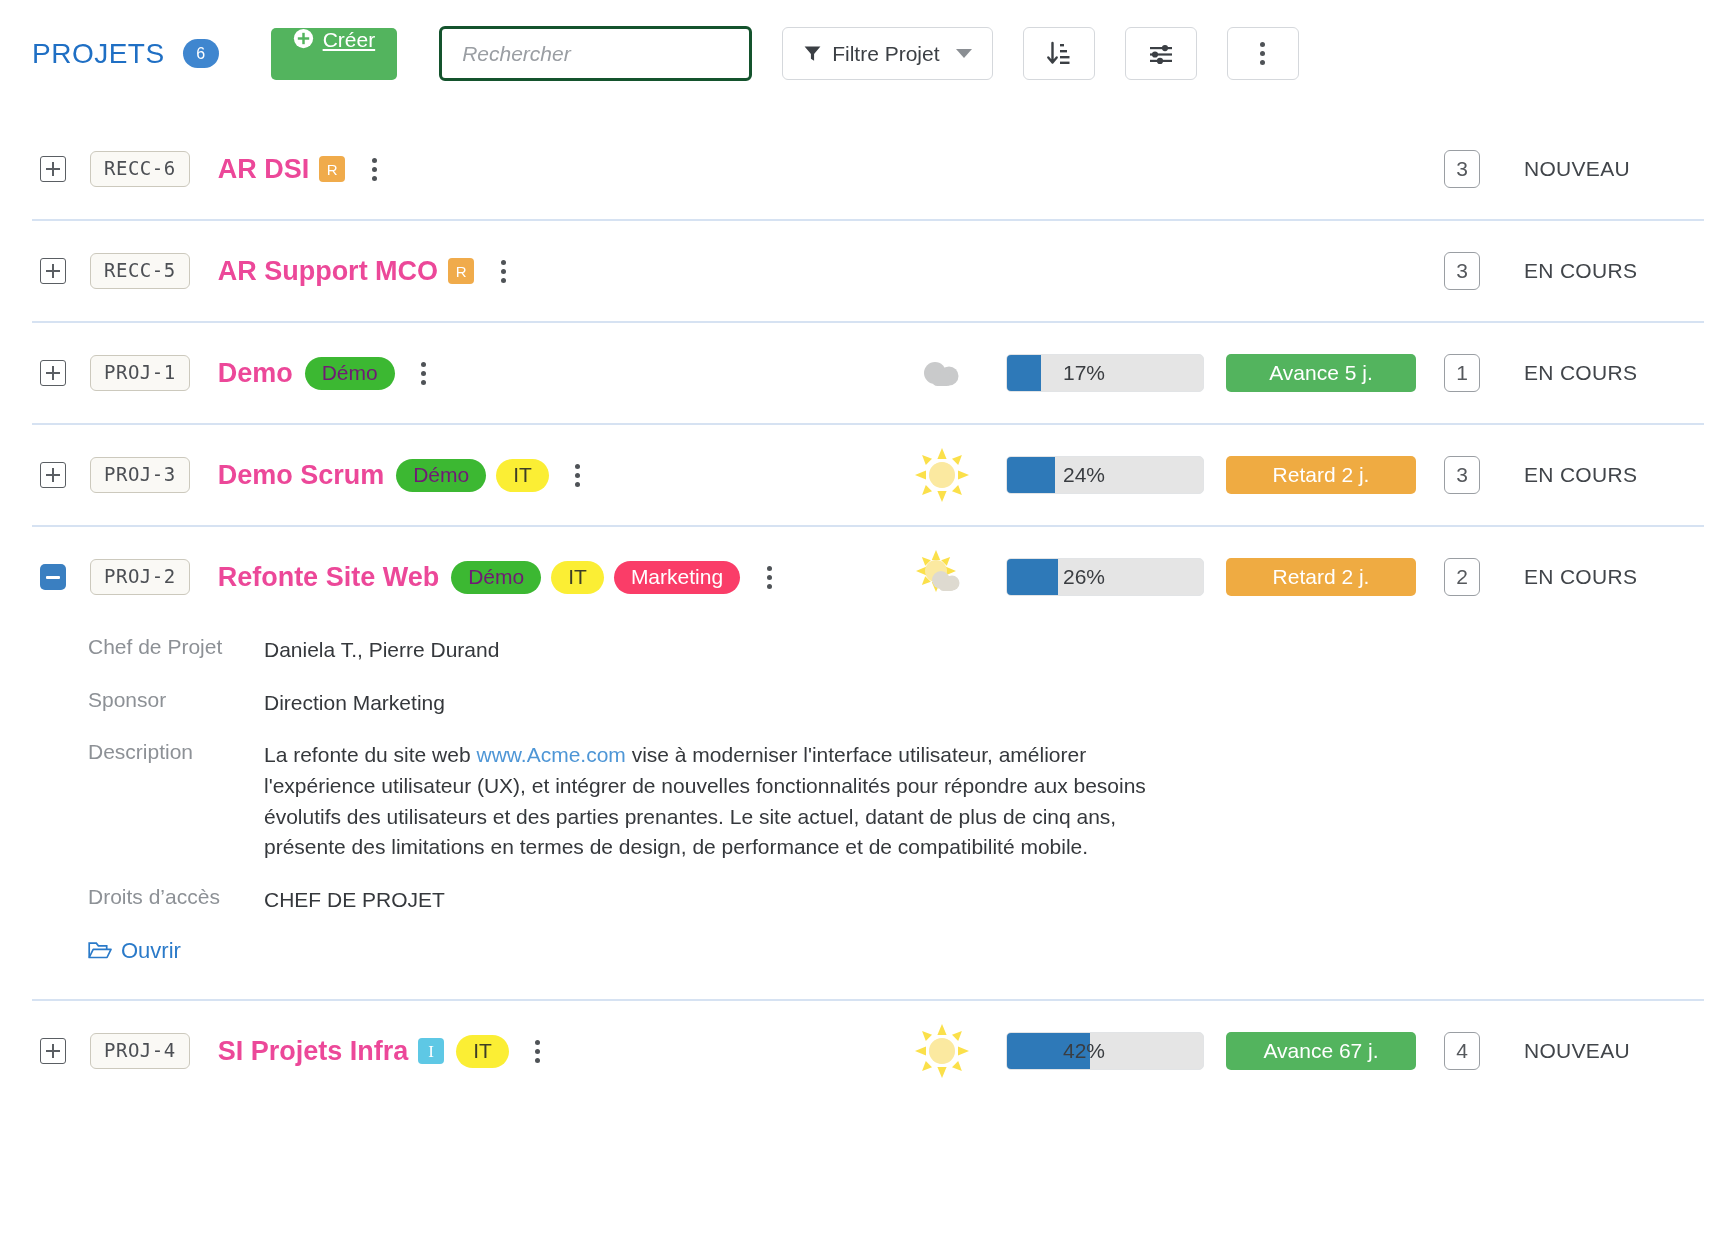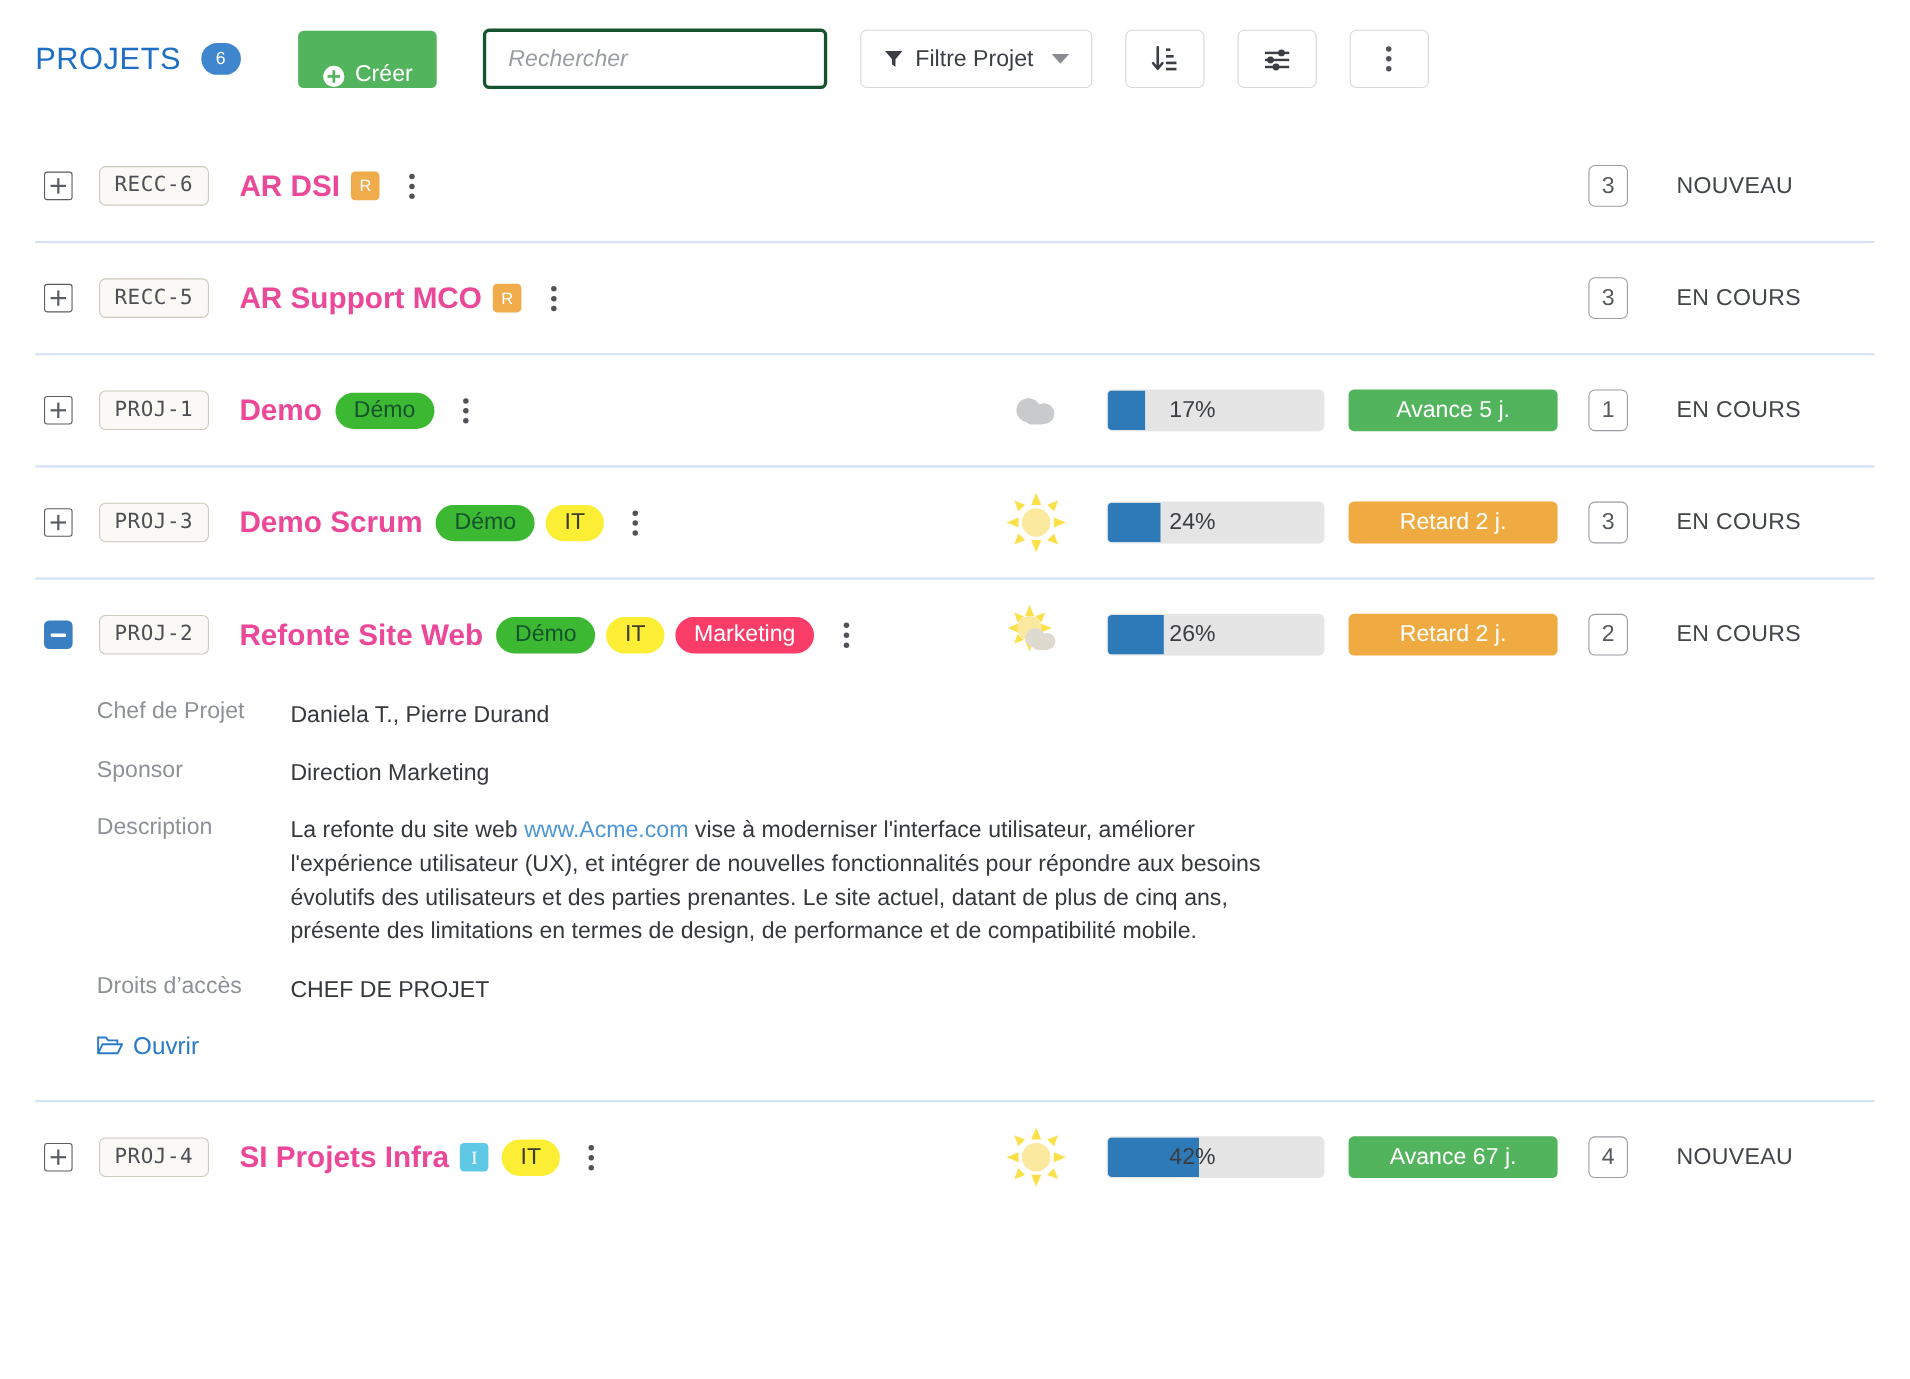--- a/index.html
+++ b/index.html
@@ -47,24 +47,25 @@
   .btn-create {
     margin-left: 52px;
     background: #53b45e;
     border: none;
     border-radius: 5px;
     color: #fff;
     height: 52px;
     padding: 0 22px;
     font-size: 21px;
     display: inline-flex;
-    align-items: flex-end;
+    align-items: flex-start;
     gap: 9px;
     cursor: pointer;
     font-family: inherit;
+    text-decoration: underline;
   }
   .search-box {
     margin-left: 42px;
     width: 313px;
     height: 55px;
     border: 3px solid #14532d;
     border-radius: 6px;
     background: #fff;
     padding: 0 20px;
     font-size: 21px;
@@ -179,21 +180,21 @@
     white-space: nowrap;
   }
   .tags { display: flex; align-items: center; gap: 10px; margin-left: 12px; }
   .tag {
     border-radius: 999px;
     font-size: 21px;
     padding: 5px 17px 7px;
     line-height: 1;
     white-space: nowrap;
   }
-  .tag.green { background: #3cb832; color: #14532d; }
+  .tag.green { background: #3cb832; color: #701a75; }
   .tag.yellow { background: #fbee34; color: #3d3d26; }
   .tag.pink { background: #fa3d68; color: #fff; }
   .sq-badge {
     width: 26px; height: 26px;
     border-radius: 4px;
     display: inline-flex; align-items: center; justify-content: center;
     font-size: 15px; color: #fff; margin-left: 10px;
     line-height: 1;
   }
   .sq-badge.orange { background: #f0ab4b; }

